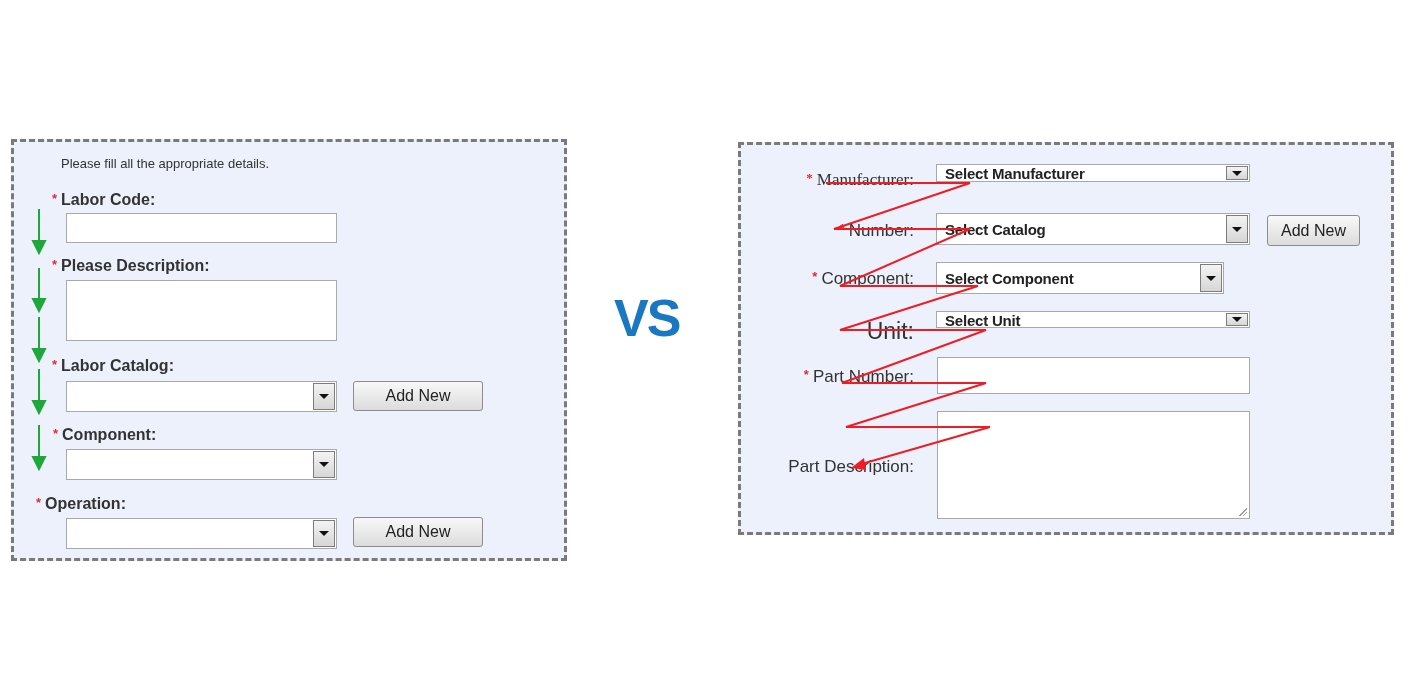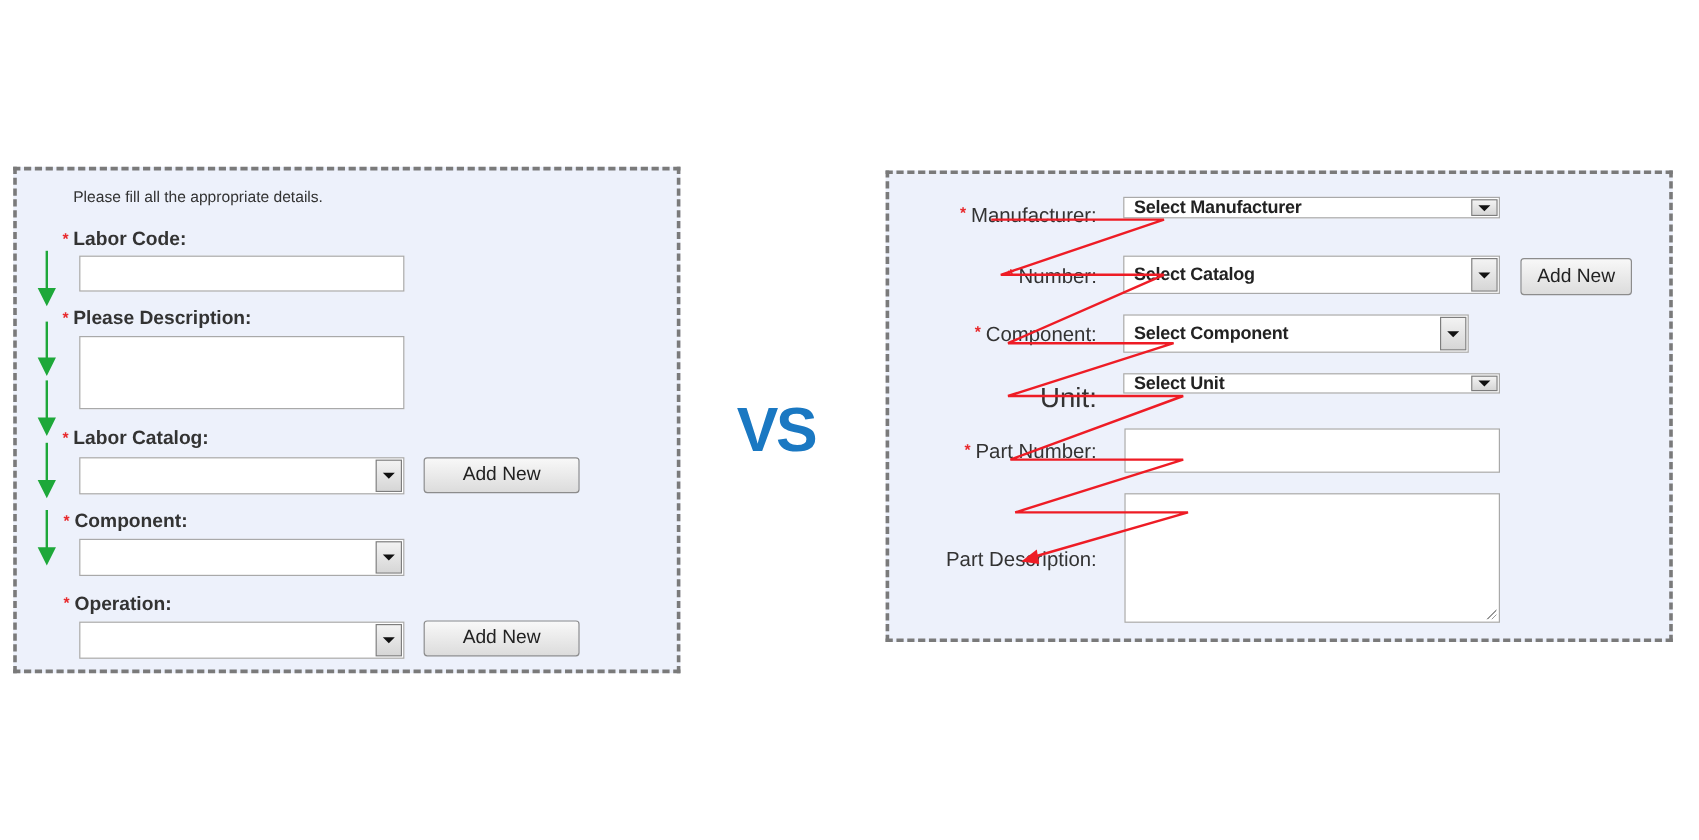--- a/index.html
+++ b/index.html
@@ -10,21 +10,21 @@
   .abs{position:absolute;}
   .intro{font-size:13px;color:#333;}
   .lbl{font-size:16px;font-weight:bold;color:#333;white-space:nowrap;}
   .req{color:#e8282b;font-size:13px;font-weight:bold;vertical-align:top;margin-right:4px;}
   .txt{background:#fff;border:1px solid #a9a9a9;box-sizing:border-box;}
   .sel{background:#fff;border:1px solid #a9a9a9;box-sizing:border-box;}
   .sel .val{position:absolute;left:8px;top:50%;transform:translateY(-50%);font-size:15px;font-weight:bold;color:#222;letter-spacing:-0.2px;white-space:nowrap;}
   .sel .arrow{position:absolute;right:1px;top:1px;bottom:1px;width:22px;background:linear-gradient(#f3f3f3,#d6d6d6);border:1px solid #7d7d7d;box-sizing:border-box;display:flex;align-items:center;justify-content:center;}
   .sel .arrow span{width:0;height:0;border-left:5px solid transparent;border-right:5px solid transparent;border-top:5px solid #111;}
   .btn{background:linear-gradient(#f8f8f8,#dcdcdc);border:1px solid #8c8c8c;border-radius:3px;box-sizing:border-box;font-size:16px;color:#222;display:flex;align-items:center;justify-content:center;}
-  .vs{position:absolute;left:614px;top:288px;font-size:52px;font-weight:bold;color:#1a78c2;letter-spacing:-2px;margin-top:41px;}
+  .vs{position:absolute;left:614px;top:288px;font-size:52px;font-weight:bold;color:#1a78c2;letter-spacing:-2px;}
   .resize{position:absolute;right:2px;bottom:2px;width:9px;height:9px;background:linear-gradient(135deg,transparent 55%,#999 55%,#999 62%,transparent 62%,transparent 75%,#999 75%,#999 82%,transparent 82%);}
   svg.ov{position:absolute;left:0;top:0;pointer-events:none;}
 </style>
 </head>
 <body>
 
 <div class="panel" id="left-panel"></div>
 
 <div class="abs intro" style="left:61px;top:156px;">Please fill all the appropriate details.</div>
 
@@ -44,21 +44,21 @@
 <div class="abs btn" style="left:353px;top:381px;width:130px;height:30px;">Add New</div>
 
 <div class="abs lbl" style="left:53px;top:426px;"><span class="req">*</span><span>Component:</span></div>
 <div class="abs sel" style="left:66px;top:449px;width:271px;height:31px;">
     <span class="val"></span>
     <div class="arrow">
       <span></span>
     </div>
   </div>
 
-<div class="abs lbl" style="left:53px;top:495px;"><span class="req">*</span><span>Operation:</span></div>
+<div class="abs lbl" style="left:36px;top:495px;"><span class="req">*</span><span>Operation:</span></div>
 <div class="abs sel" style="left:66px;top:518px;width:271px;height:31px;">
     <span class="val"></span>
     <div class="arrow">
       <span></span>
     </div>
   </div>
 <div class="abs btn" style="left:353px;top:517px;width:130px;height:30px;">Add New</div>
 
 <svg class="ov" width="1416" height="700">
   <g stroke="#1ea83a" stroke-width="2" fill="#1ea83a">
@@ -72,21 +72,21 @@
     <polygon points="33,401 45,401 39,413"></polygon>
     <line x1="39" y1="425" x2="39" y2="460"></line>
     <polygon points="33,457 45,457 39,469"></polygon>
   </g>
 </svg>
 
 <div class="vs">VS</div>
 
 <div class="panel" id="right-panel"></div>
 
-<div class="abs lbl" style="right:502px;top:170px;font-weight:normal;font-size:17px;"><span class="req">*</span><span>Manufacturer:</span></div>
+<div class="abs lbl" style="right:502px;top:170px;font-weight:normal;font-size:17px;font-family:Liberation Serif, serif;"><span class="req">*</span><span>Manufacturer:</span></div>
 <div class="abs sel" style="left:936px;top:164px;width:314px;height:18px;text-decoration:underline;">
     <span class="val">Select Manufacturer</span>
     <div class="arrow">
       <span></span>
     </div>
   </div>
 
 <div class="abs lbl" style="right:502px;top:221px;font-weight:normal;font-size:17px;"><span class="req">*</span><span>Number:</span></div>
 <div class="abs sel" style="left:936px;top:213px;width:314px;height:32px;">
     <span class="val">Select Catalog</span>

